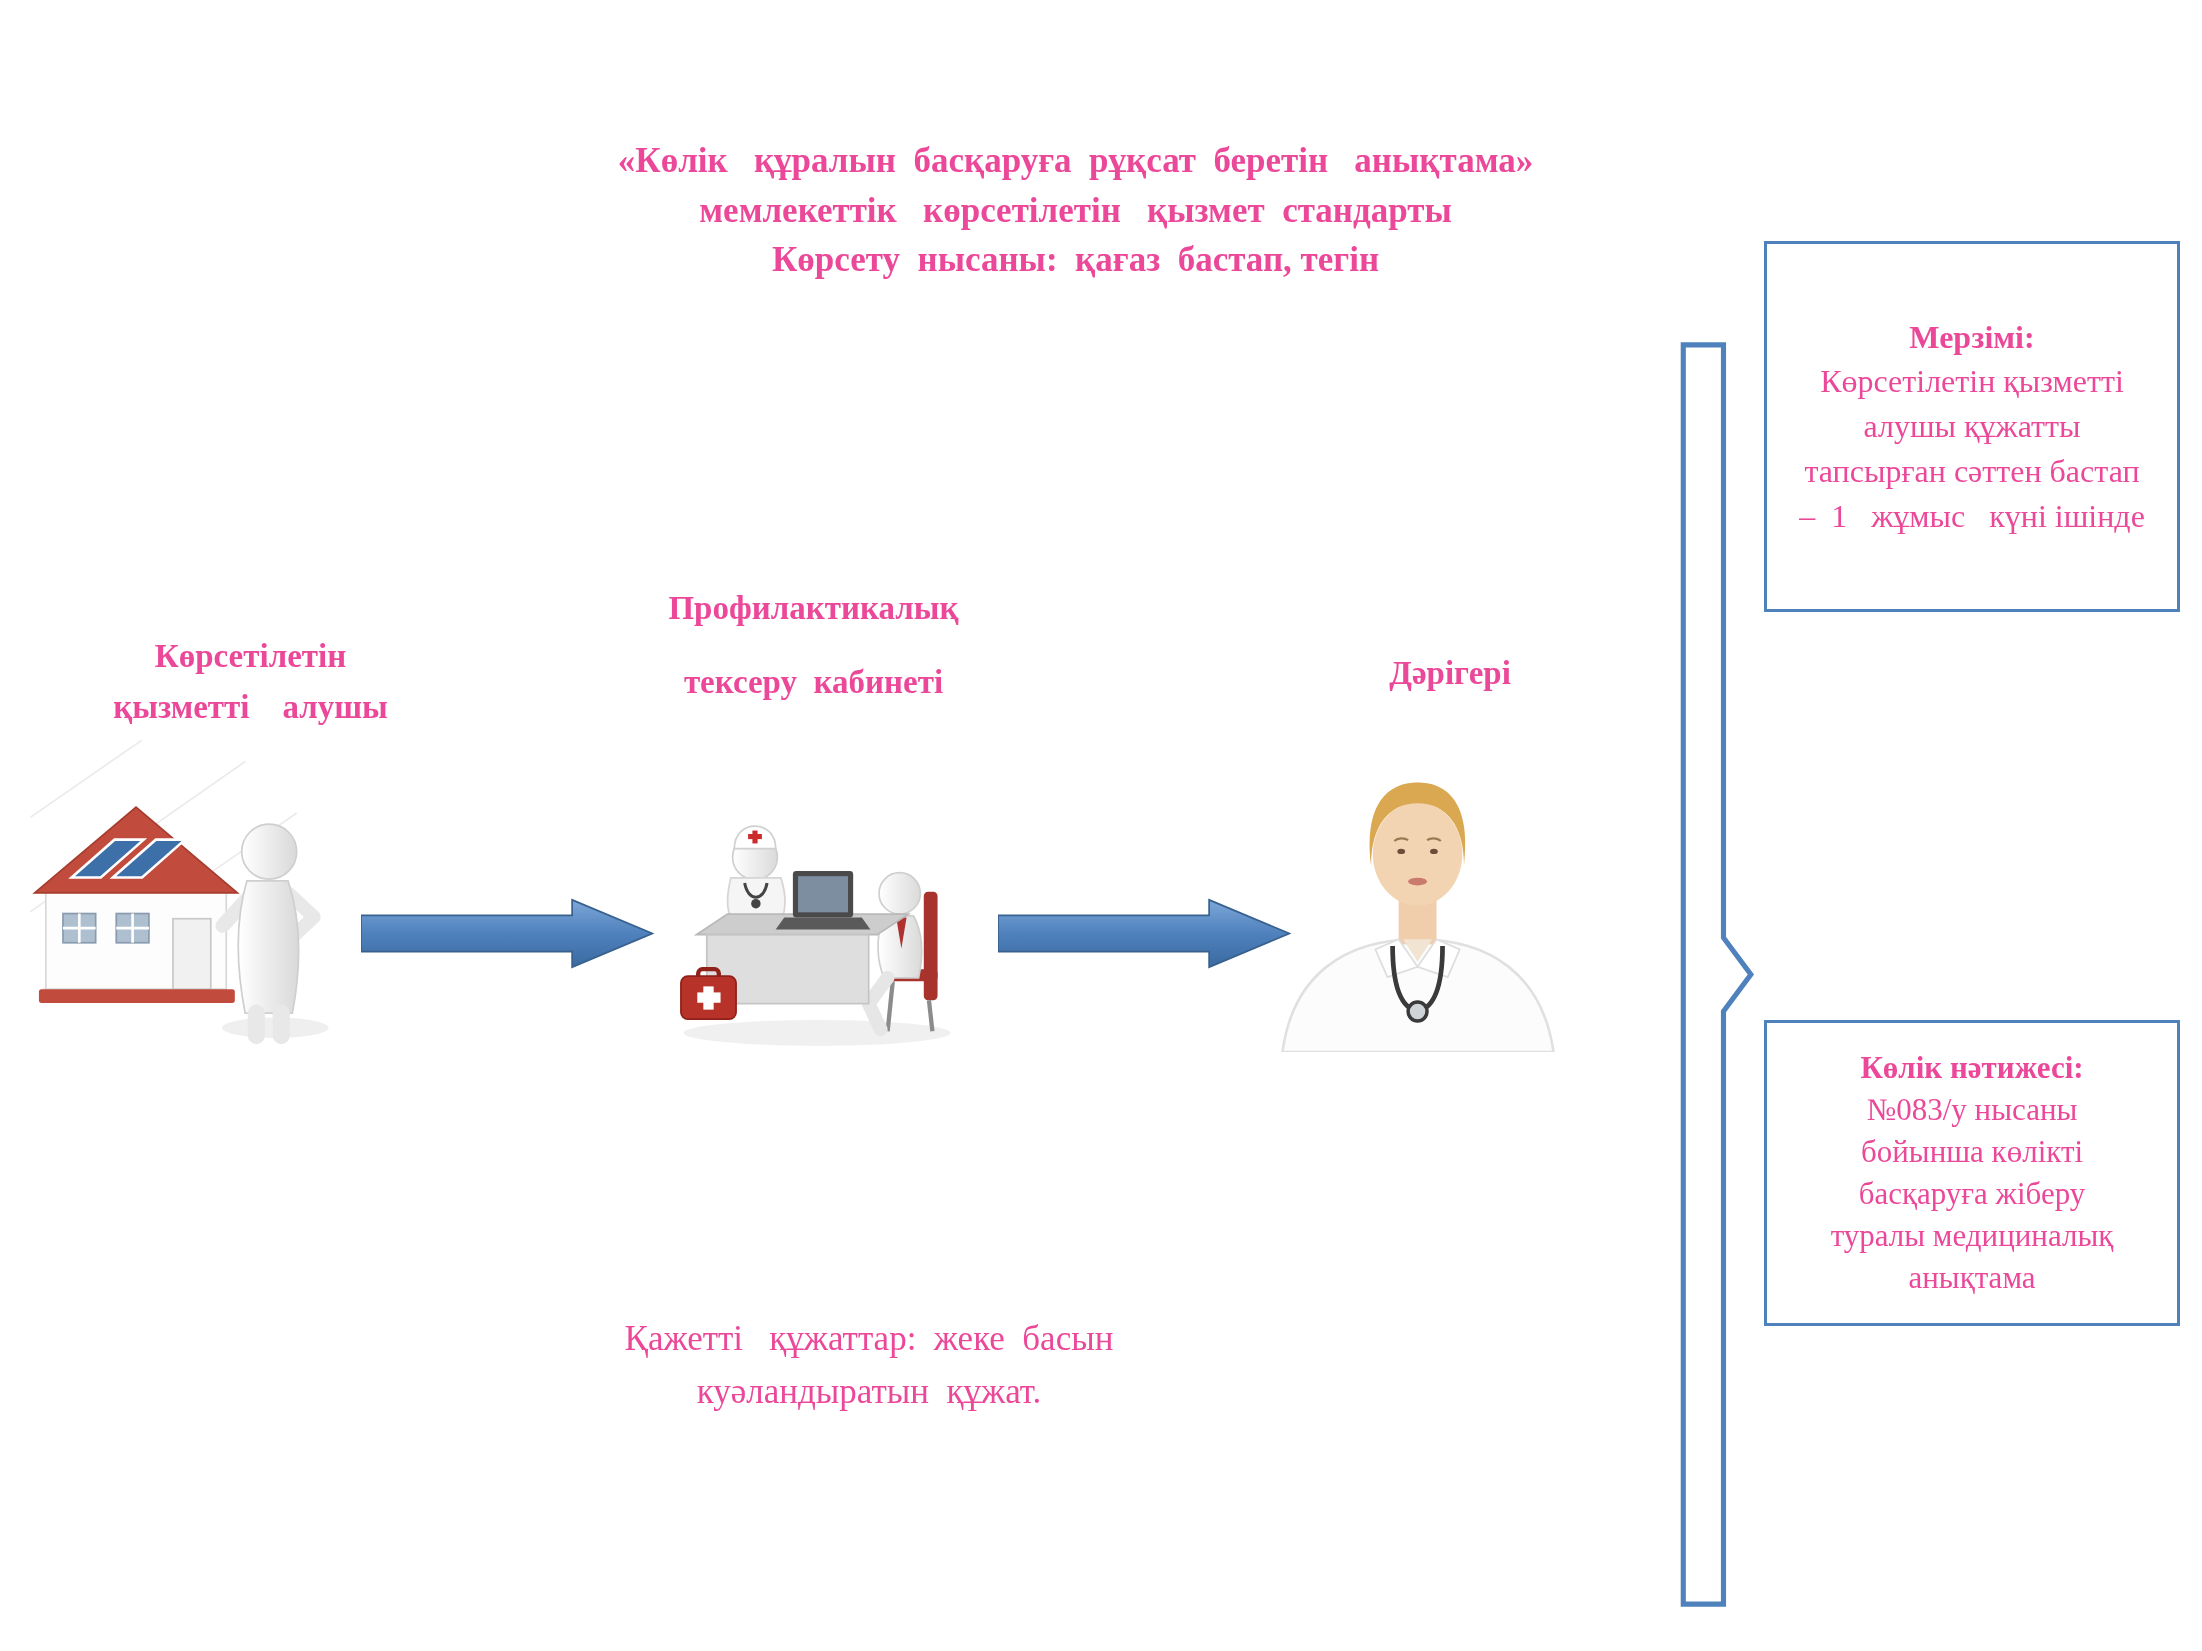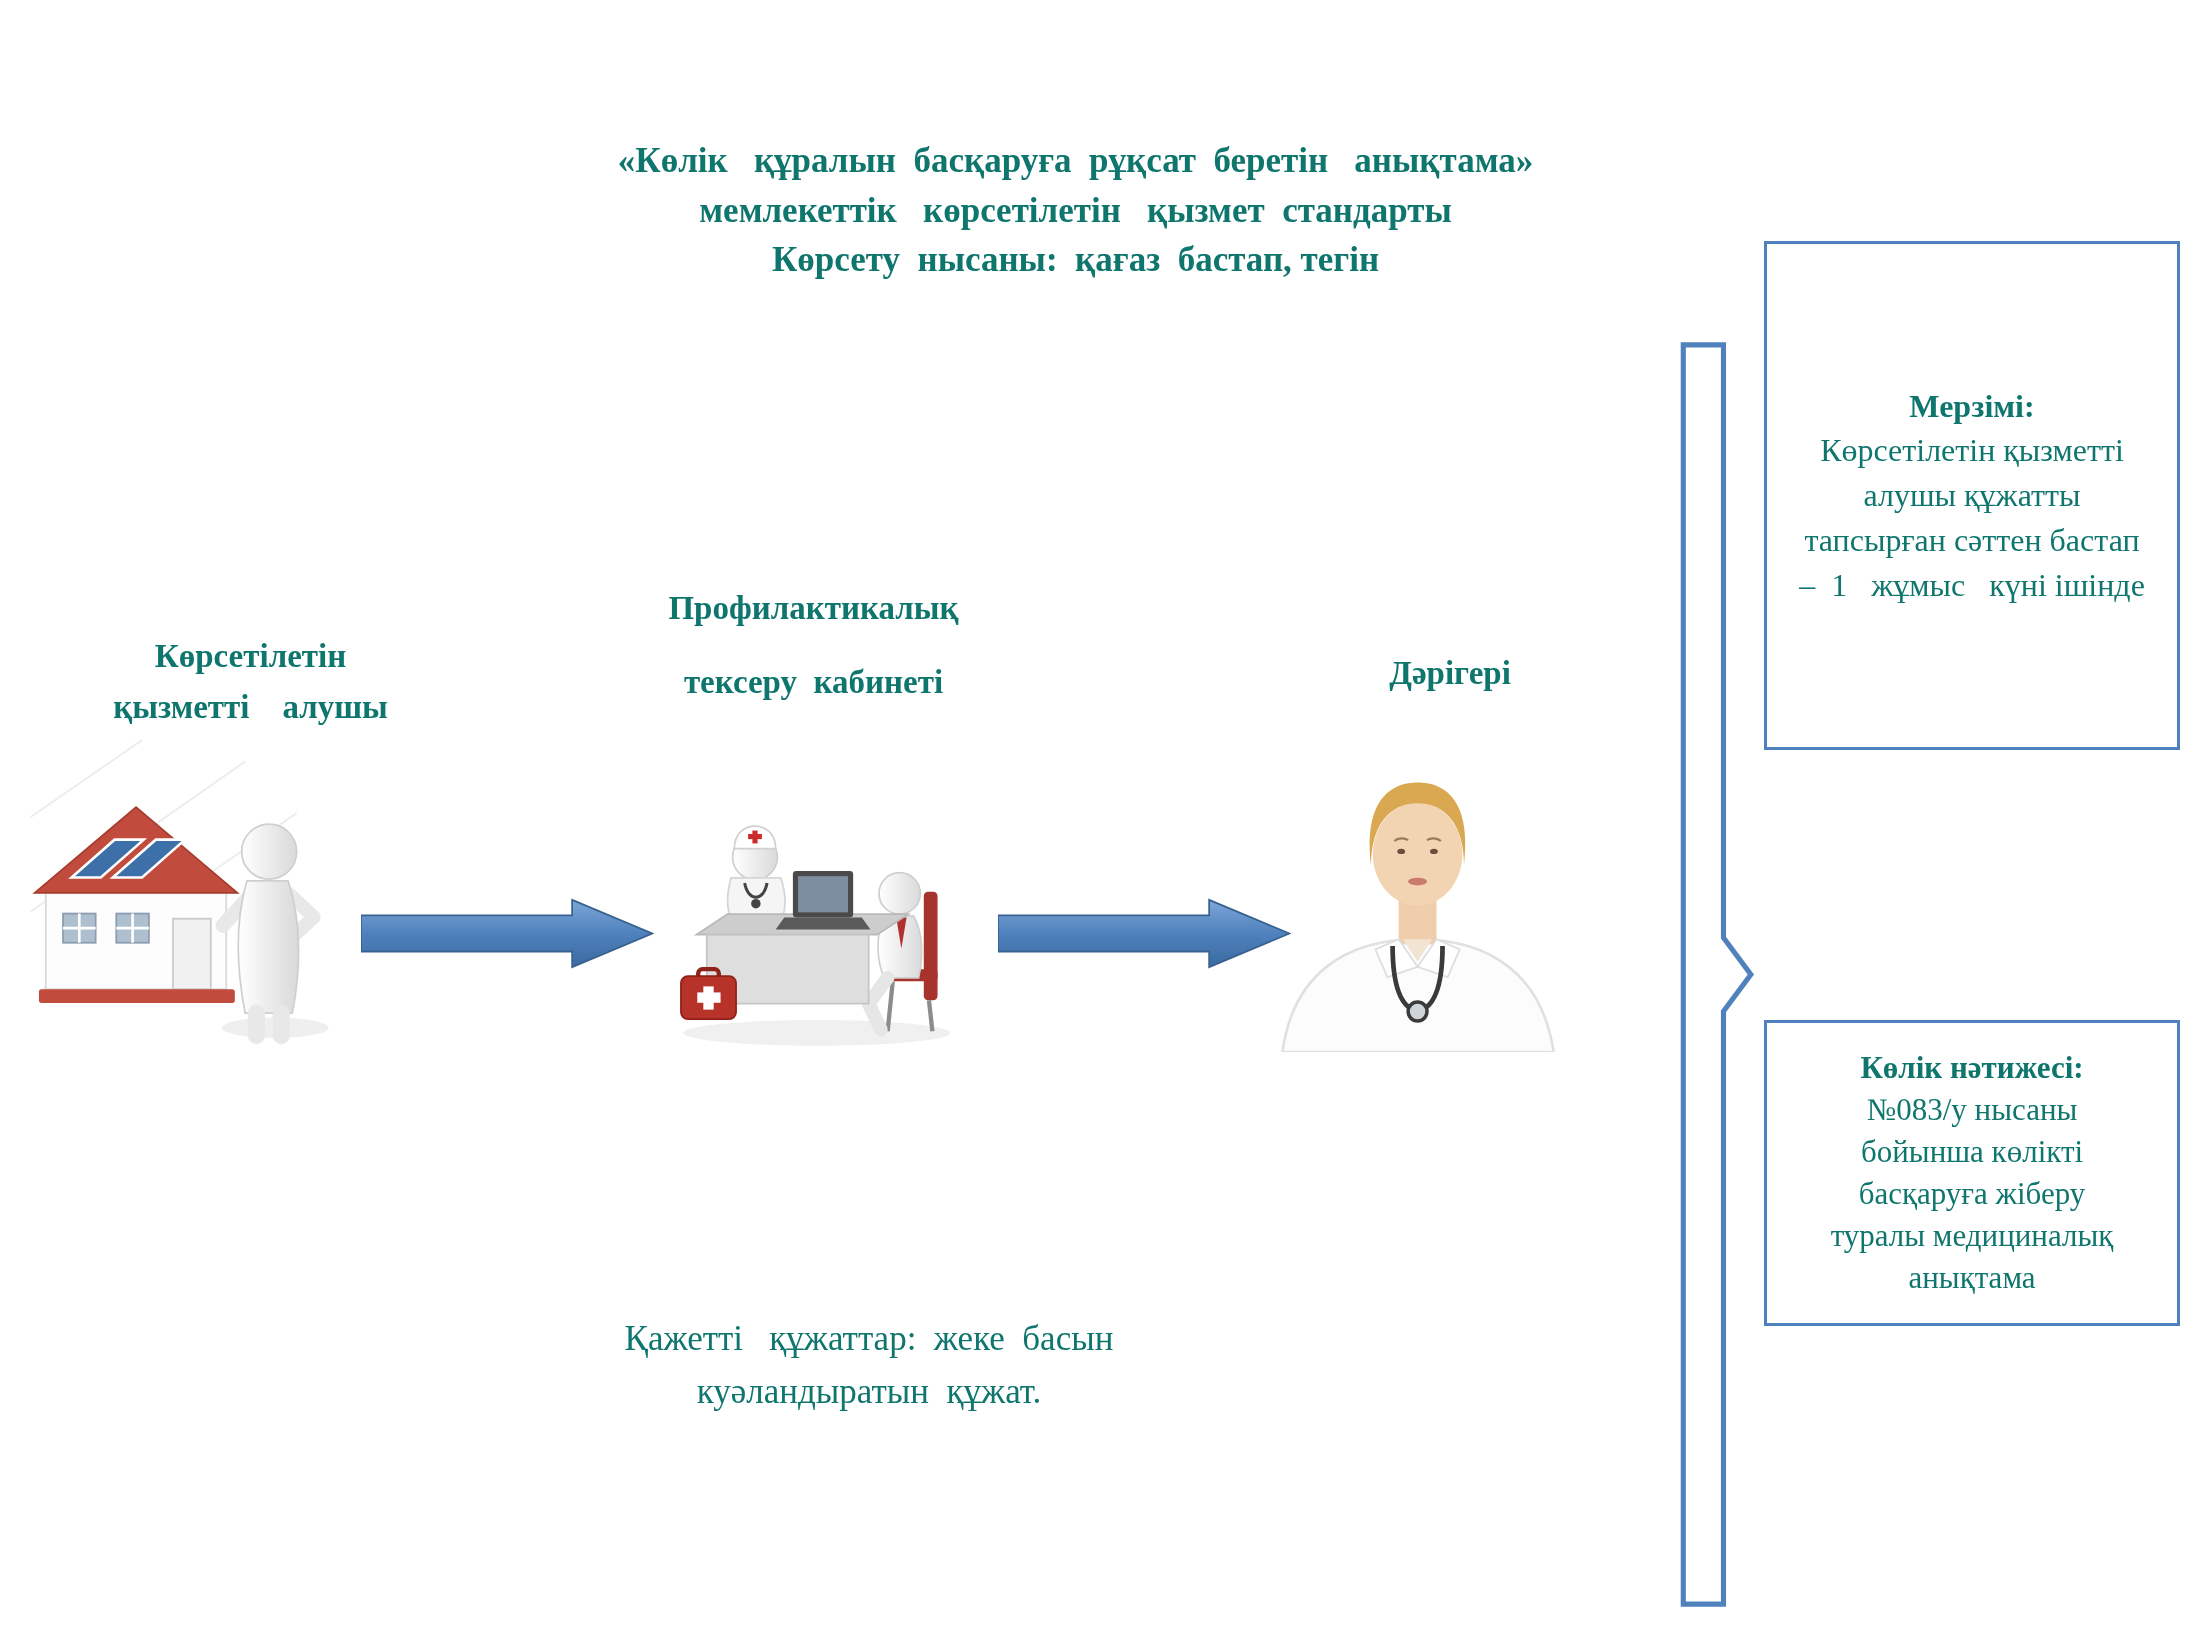--- a/index.html
+++ b/index.html
@@ -1,19 +1,19 @@
 <!DOCTYPE html>
 <html style="font-size:13.8px"><head>
 <meta charset="utf-8">
 <style>
   * { margin:0; padding:0; box-sizing:border-box; }
   html,body { background:#ffffff; }
   .canvas {
     position:relative; width:2203px; height:1652px; background:#ffffff;
-    font-family:"Liberation Serif","DejaVu Serif",serif; color:#0f766e; overflow:hidden;
+    font-family:"Liberation Serif","DejaVu Serif",serif; color:#ec4899; overflow:hidden;
   }
   .abs { position:absolute; }
 
   .title { left:284px; top:136px; width:1583px; text-align:center;
            font-size:35px; font-weight:700; line-height:1.42; }
   .title-line { white-space:pre-wrap; }
 
   .step-label { text-align:center; font-weight:700; font-size:33px; line-height:1.55; }
   .step-label .line { white-space:pre-wrap; }
   .step-1 { left:44px;  top:631px; width:413px; }
@@ -30,21 +30,21 @@
   .arrow svg { width:100%; height:100%; display:block; }
   .arrow-1 { left:361px;  top:898px; }
   .arrow-2 { left:998px; top:898px; }
 
   .bracket { left:1679px; top:337px; width:77px; height:1275px; }
   .bracket svg { width:100%; height:100%; display:block; }
 
   .info-box { left:1764px; width:416px; border:3.4px solid #4f81bd; background:#fff;
               display:flex; flex-direction:column; align-items:center; justify-content:center;
               text-align:center; padding:8.6px 13.8px; }
-  .term-box   { top:241px;  height:509px; font-size:32px; line-height:1.40; }
+  .term-box   { top:241px;  height:371px; font-size:32px; line-height:1.40; }
   .result-box { top:1020px; height:306px; font-size:31px; line-height:1.36; }
   .box-heading { font-weight:700; }
   .box-body { white-space:pre-wrap; }
 
   .footer-note { left:482px; top:1313px; width:774px; text-align:center;
                  font-weight:400; font-size:35px; line-height:1.5; white-space:pre-wrap; }
 </style>
 </head>
 <body>
 

